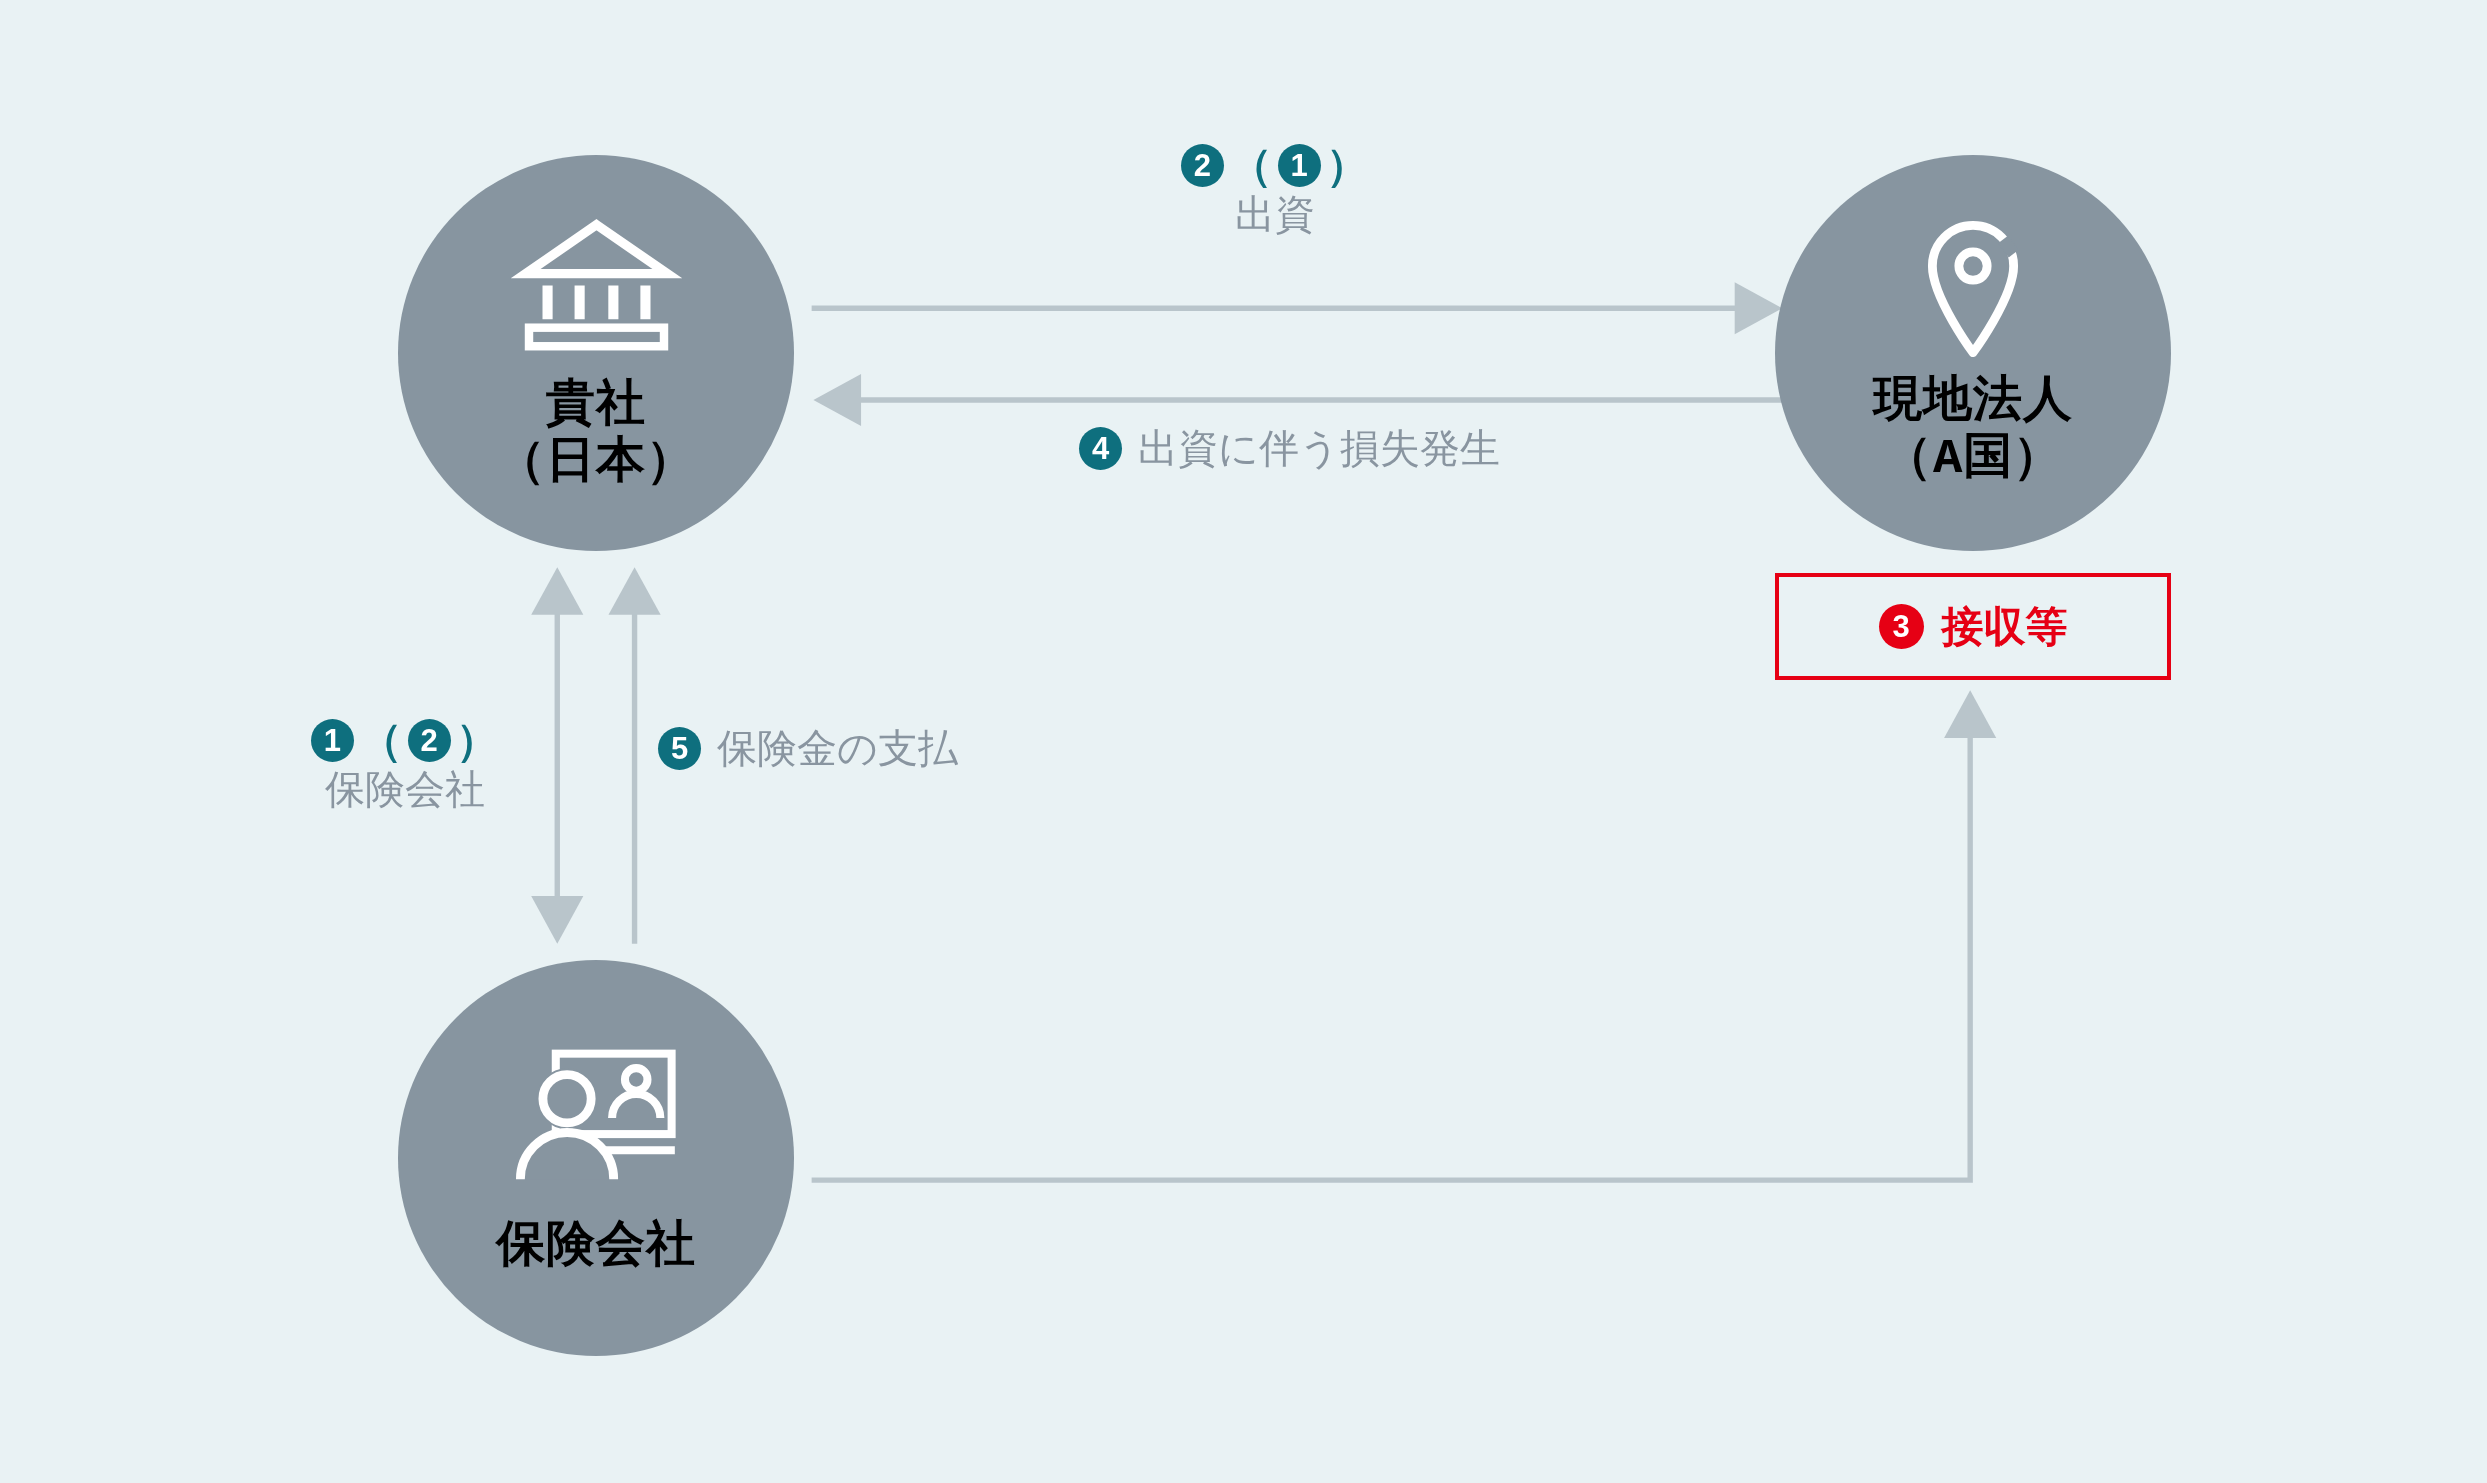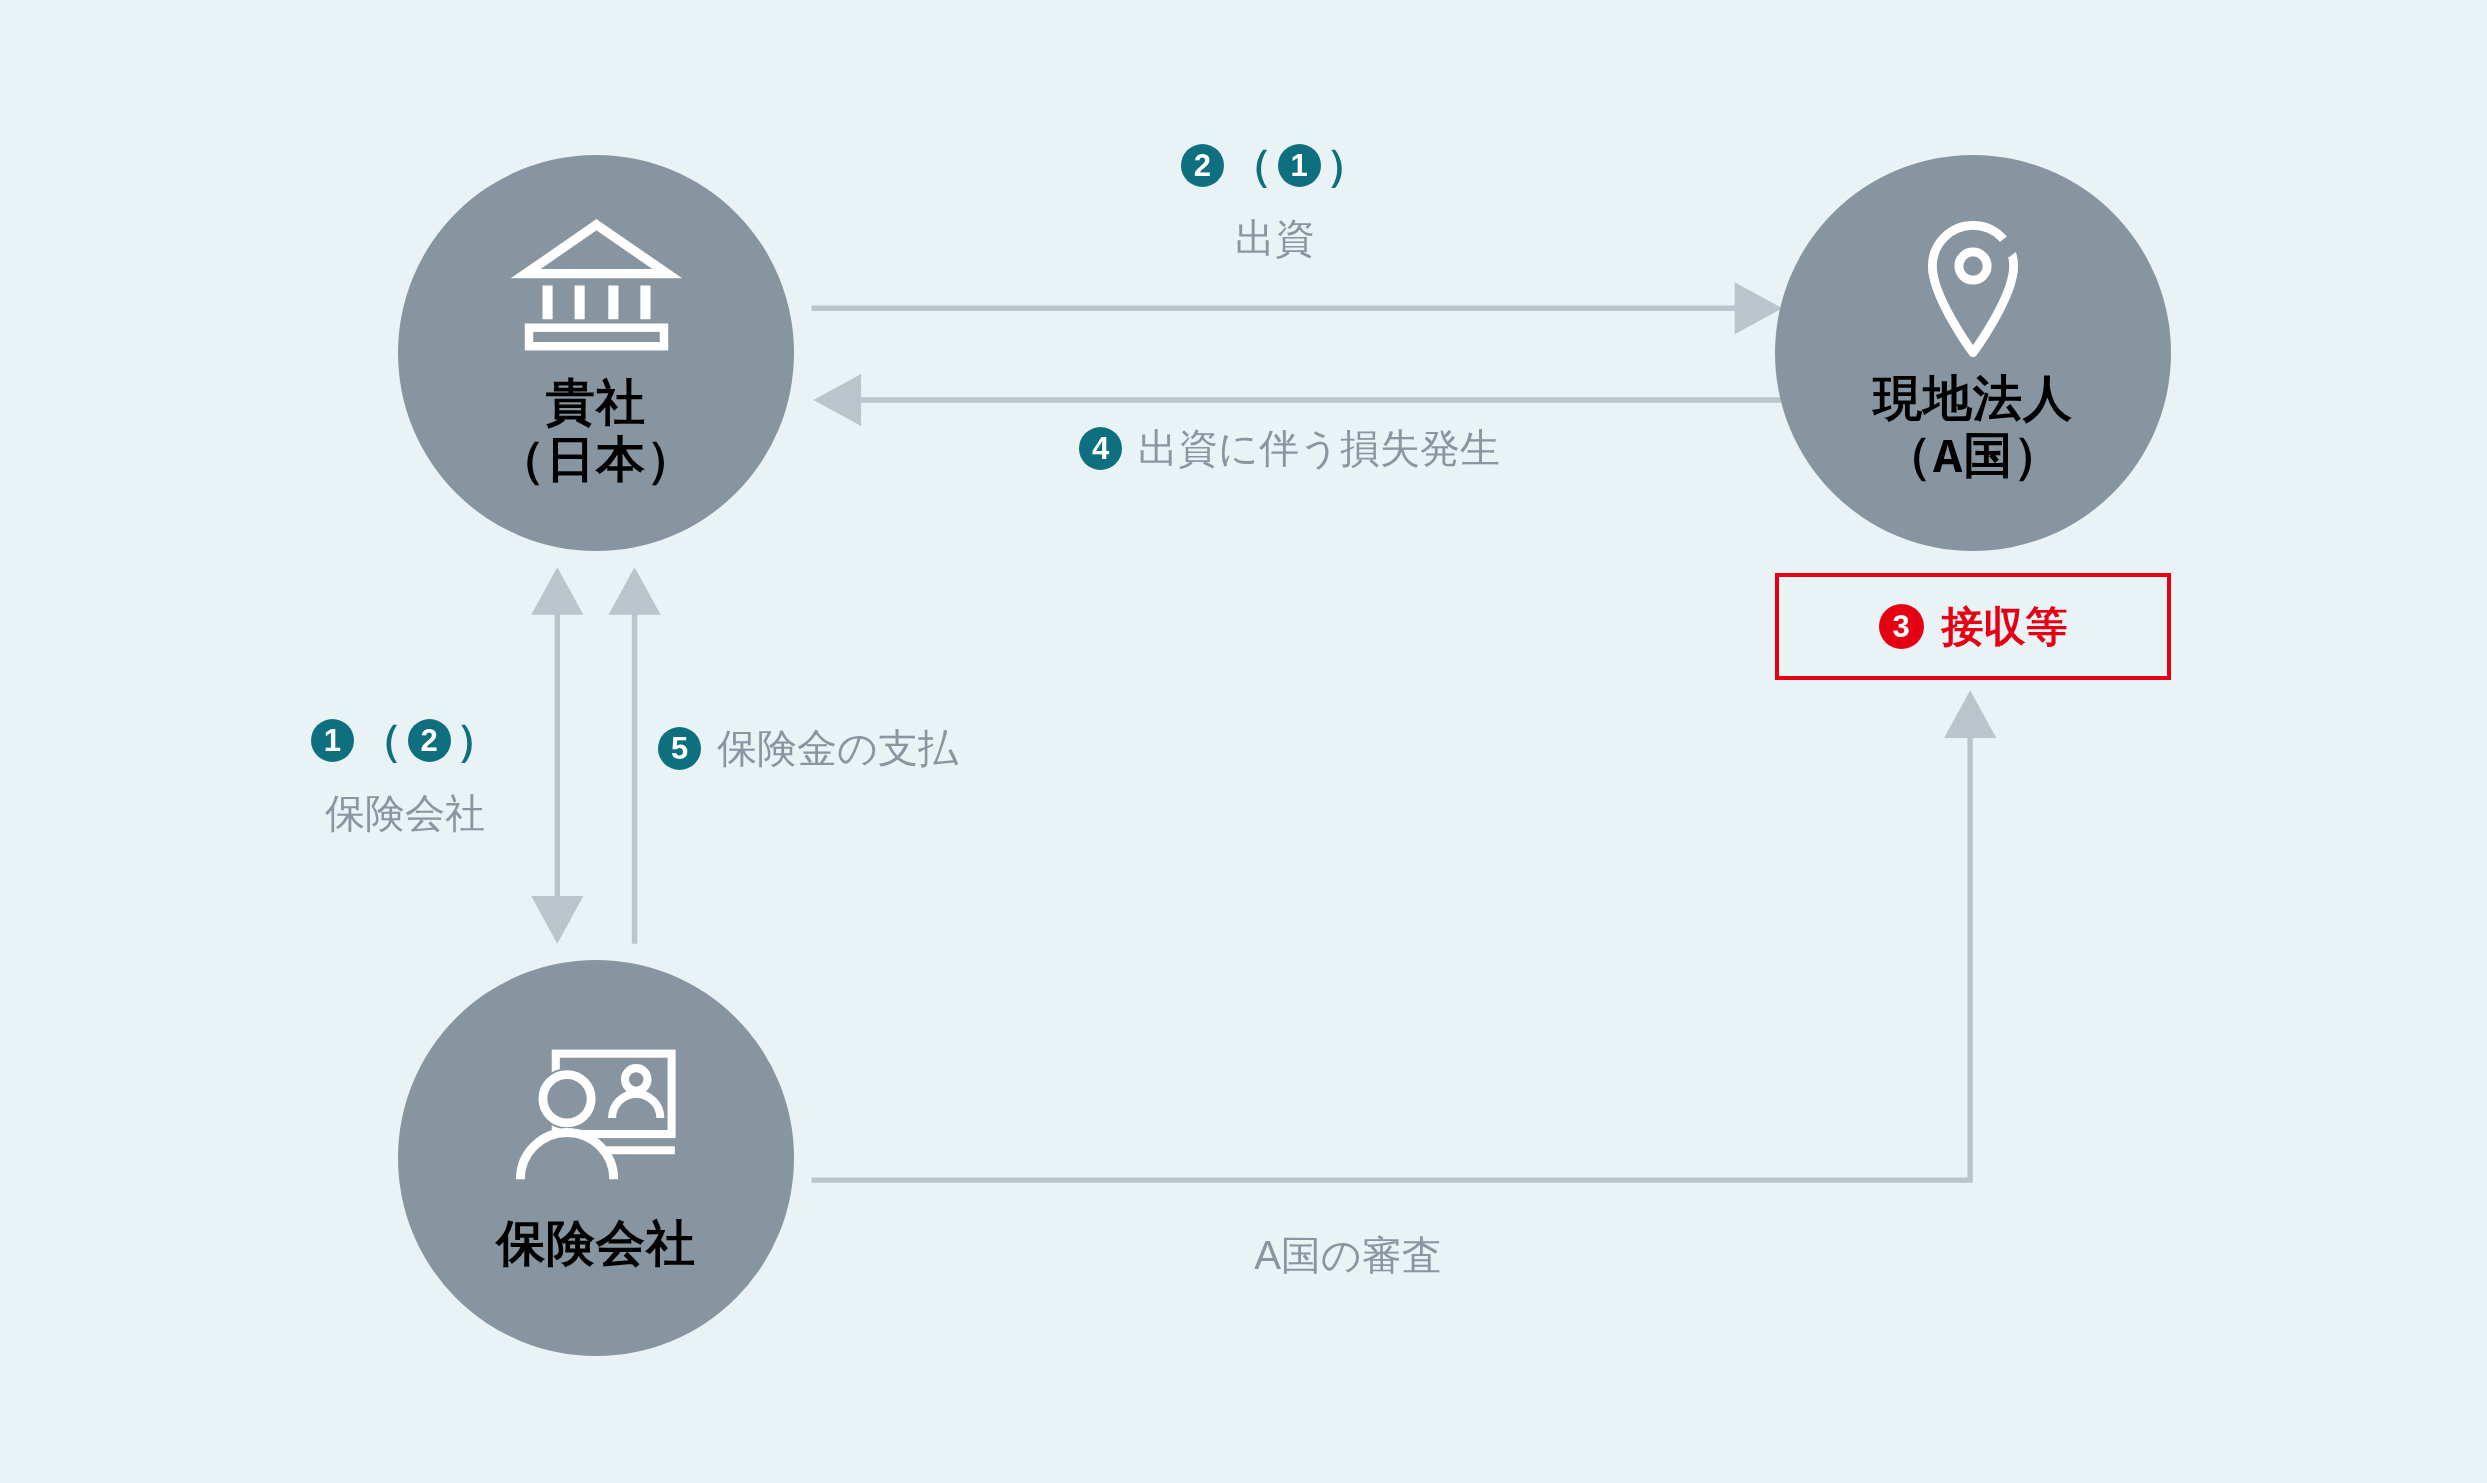--- a/index.html
+++ b/index.html
@@ -34,21 +34,21 @@
     background:#0e6f7e;color:#ffffff;
     font-size:31px;font-weight:bold;flex:0 0 auto;
   }
   .badge.red{background:#e60014;width:45px;height:45px;font-size:31px;}
 
   .paren{color:#0e6f7e;font-size:43px;font-weight:600;line-height:43px;}
 
   .steplabel{position:absolute;color:#8995a0;font-size:40px;}
   .label-col{text-align:center;}
   .label-col .row1{display:flex;align-items:center;justify-content:center;gap:5.4px;}
-  .label-col .row2{margin-top:24px;}
+  .label-col .row2{margin-top:0;}
   .label-row{display:flex;align-items:center;gap:16px;}
 
   .red-box{
     position:absolute;left:1775px;top:573px;width:396px;height:107px;
     box-sizing:border-box;border:4.5px solid #e60014;
     display:flex;align-items:center;justify-content:center;gap:18px;
     color:#e60014;font-weight:bold;font-size:42px;
   }
   svg.icon{display:block;}
 </style>
@@ -147,21 +147,20 @@
       <span class="paren">）</span>
     </div>
     <div class="row2">保険会社</div>
   </div>
 
   <div class="steplabel label-row" style="left:658px;top:721px;">
     <span class="badge">5</span>
     <span>保険金の支払</span>
   </div>
 
-  <div class="steplabel" style="left:1213px;top:1228px;width:270px;text-align:center;">A国の審査</div>
 
   <div class="red-box">
     <span class="badge red">3</span>
     <span>接収等</span>
   </div>
 
 </div>
 
 
 </body></html>

